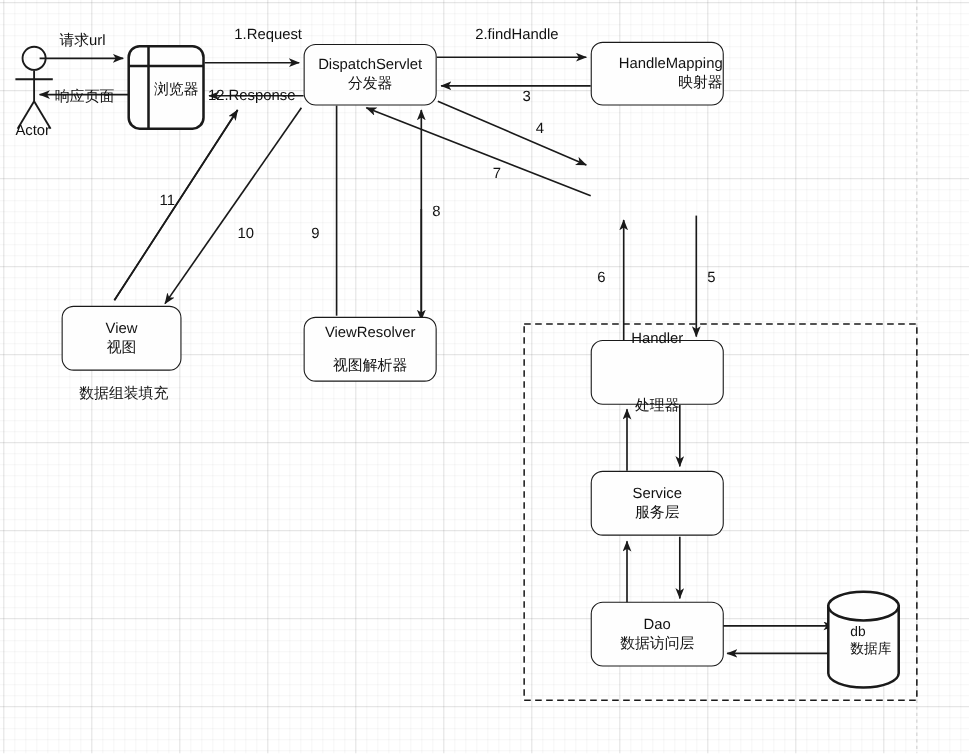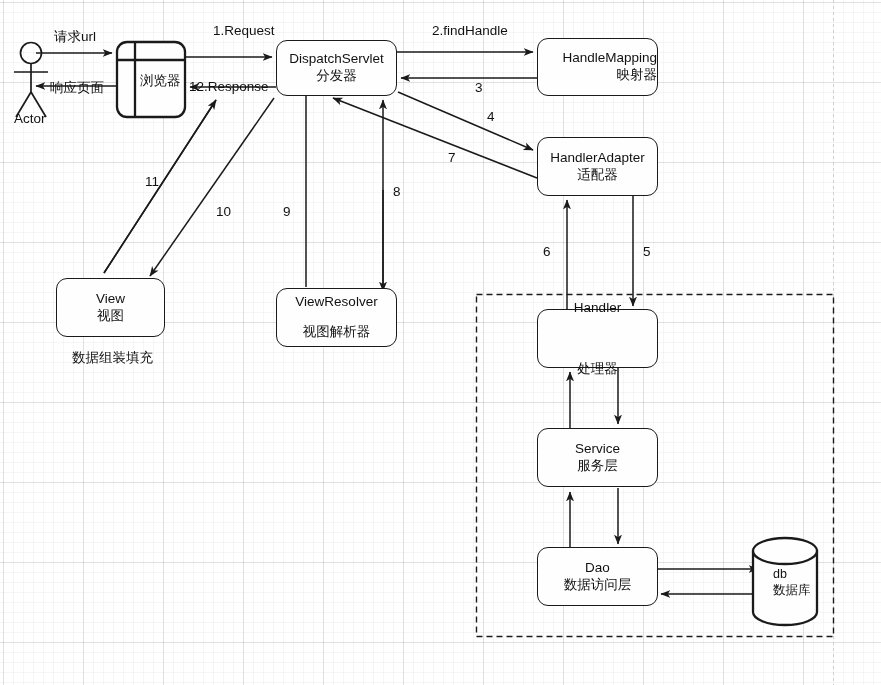--- a/index.html
+++ b/index.html
@@ -157,24 +157,20 @@
   <div class="node" style="left:276px; top:40px; width:121px; height:56px;">
     <span class="l1">DispatchServlet</span>
     <span class="l2">分发器</span>
   </div>
 
   <div class="node" style="left:537px; top:38px; width:121px; height:58px;align-items:flex-end;">
     <span class="l1">HandleMapping</span>
     <span class="l2">映射器</span>
   </div>
 
-  <div class="node" style="left:537px; top:137px; width:121px; height:59px;">
-    <span class="l1">HandlerAdapter</span>
-    <span class="l2">适配器</span>
-  </div>
 
   <div class="node" style="left:56px; top:278px; width:109px; height:59px;">
     <span class="l1">View</span>
     <span class="l2">视图</span>
   </div>
 
   <div class="node" style="left:276px; top:288px; width:121px; height:59px;gap:13px;">
     <span class="l1">ViewResolver</span>
     <span class="l2">视图解析器</span>
   </div>

